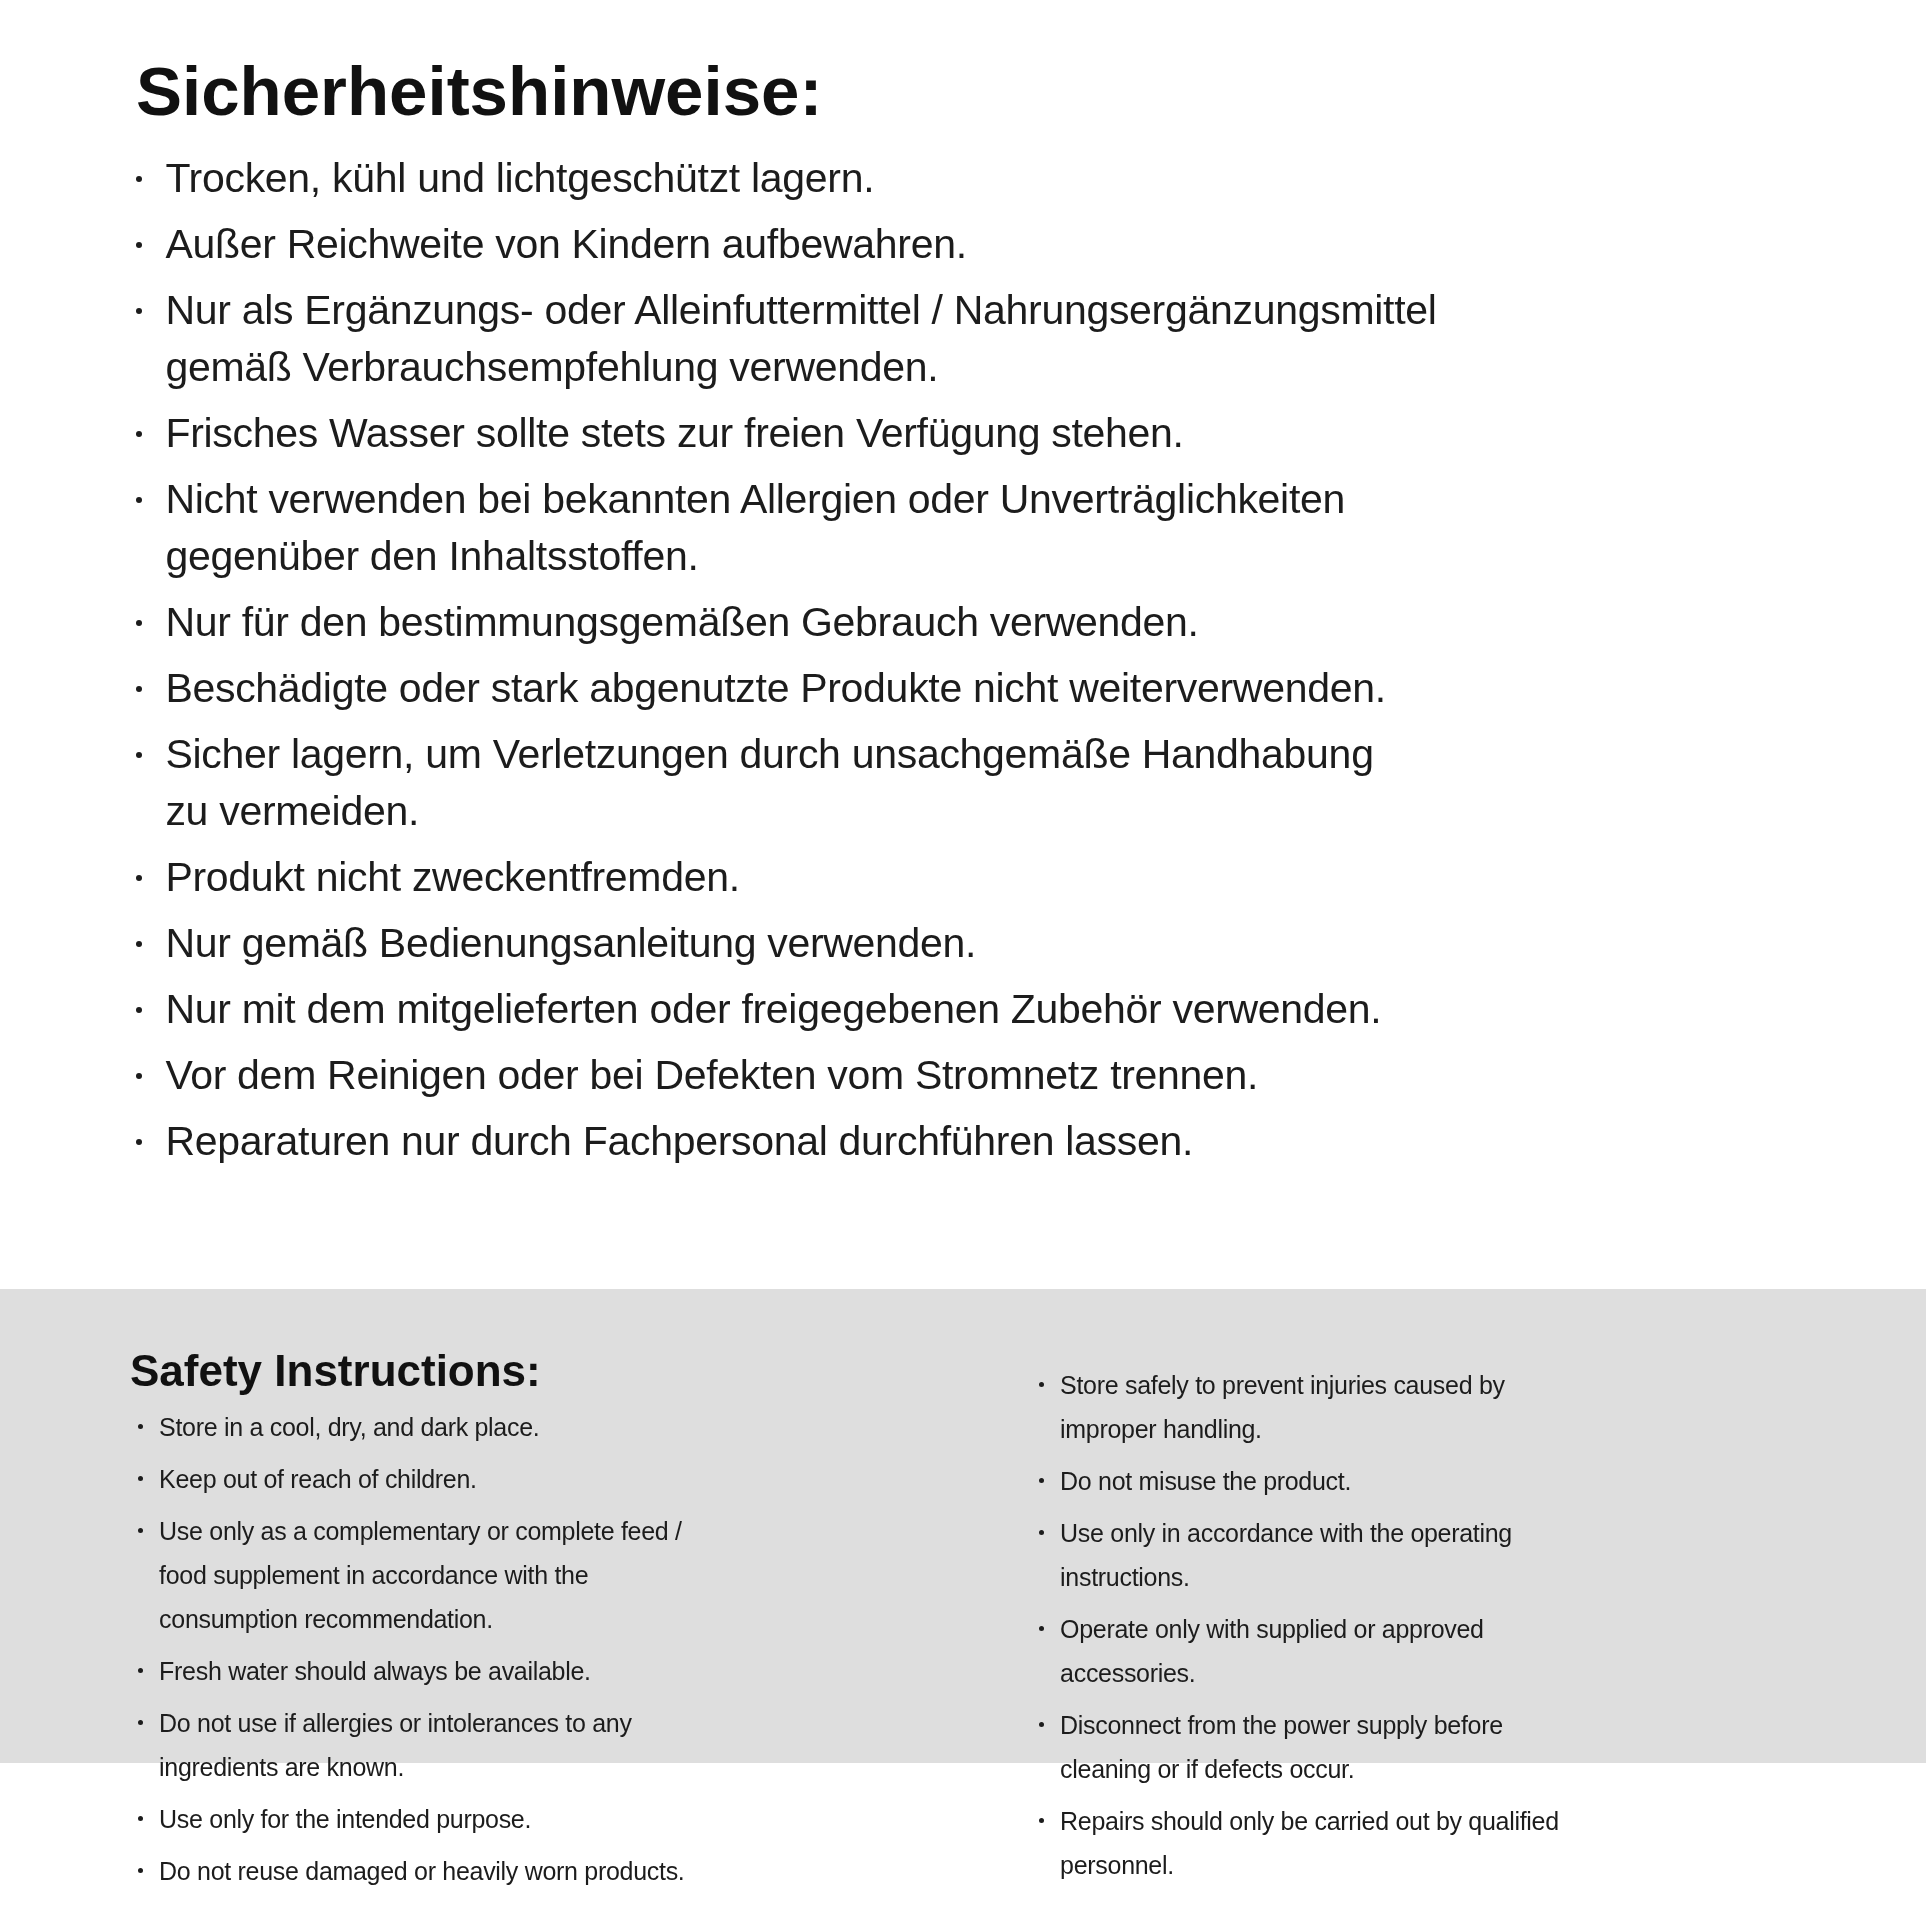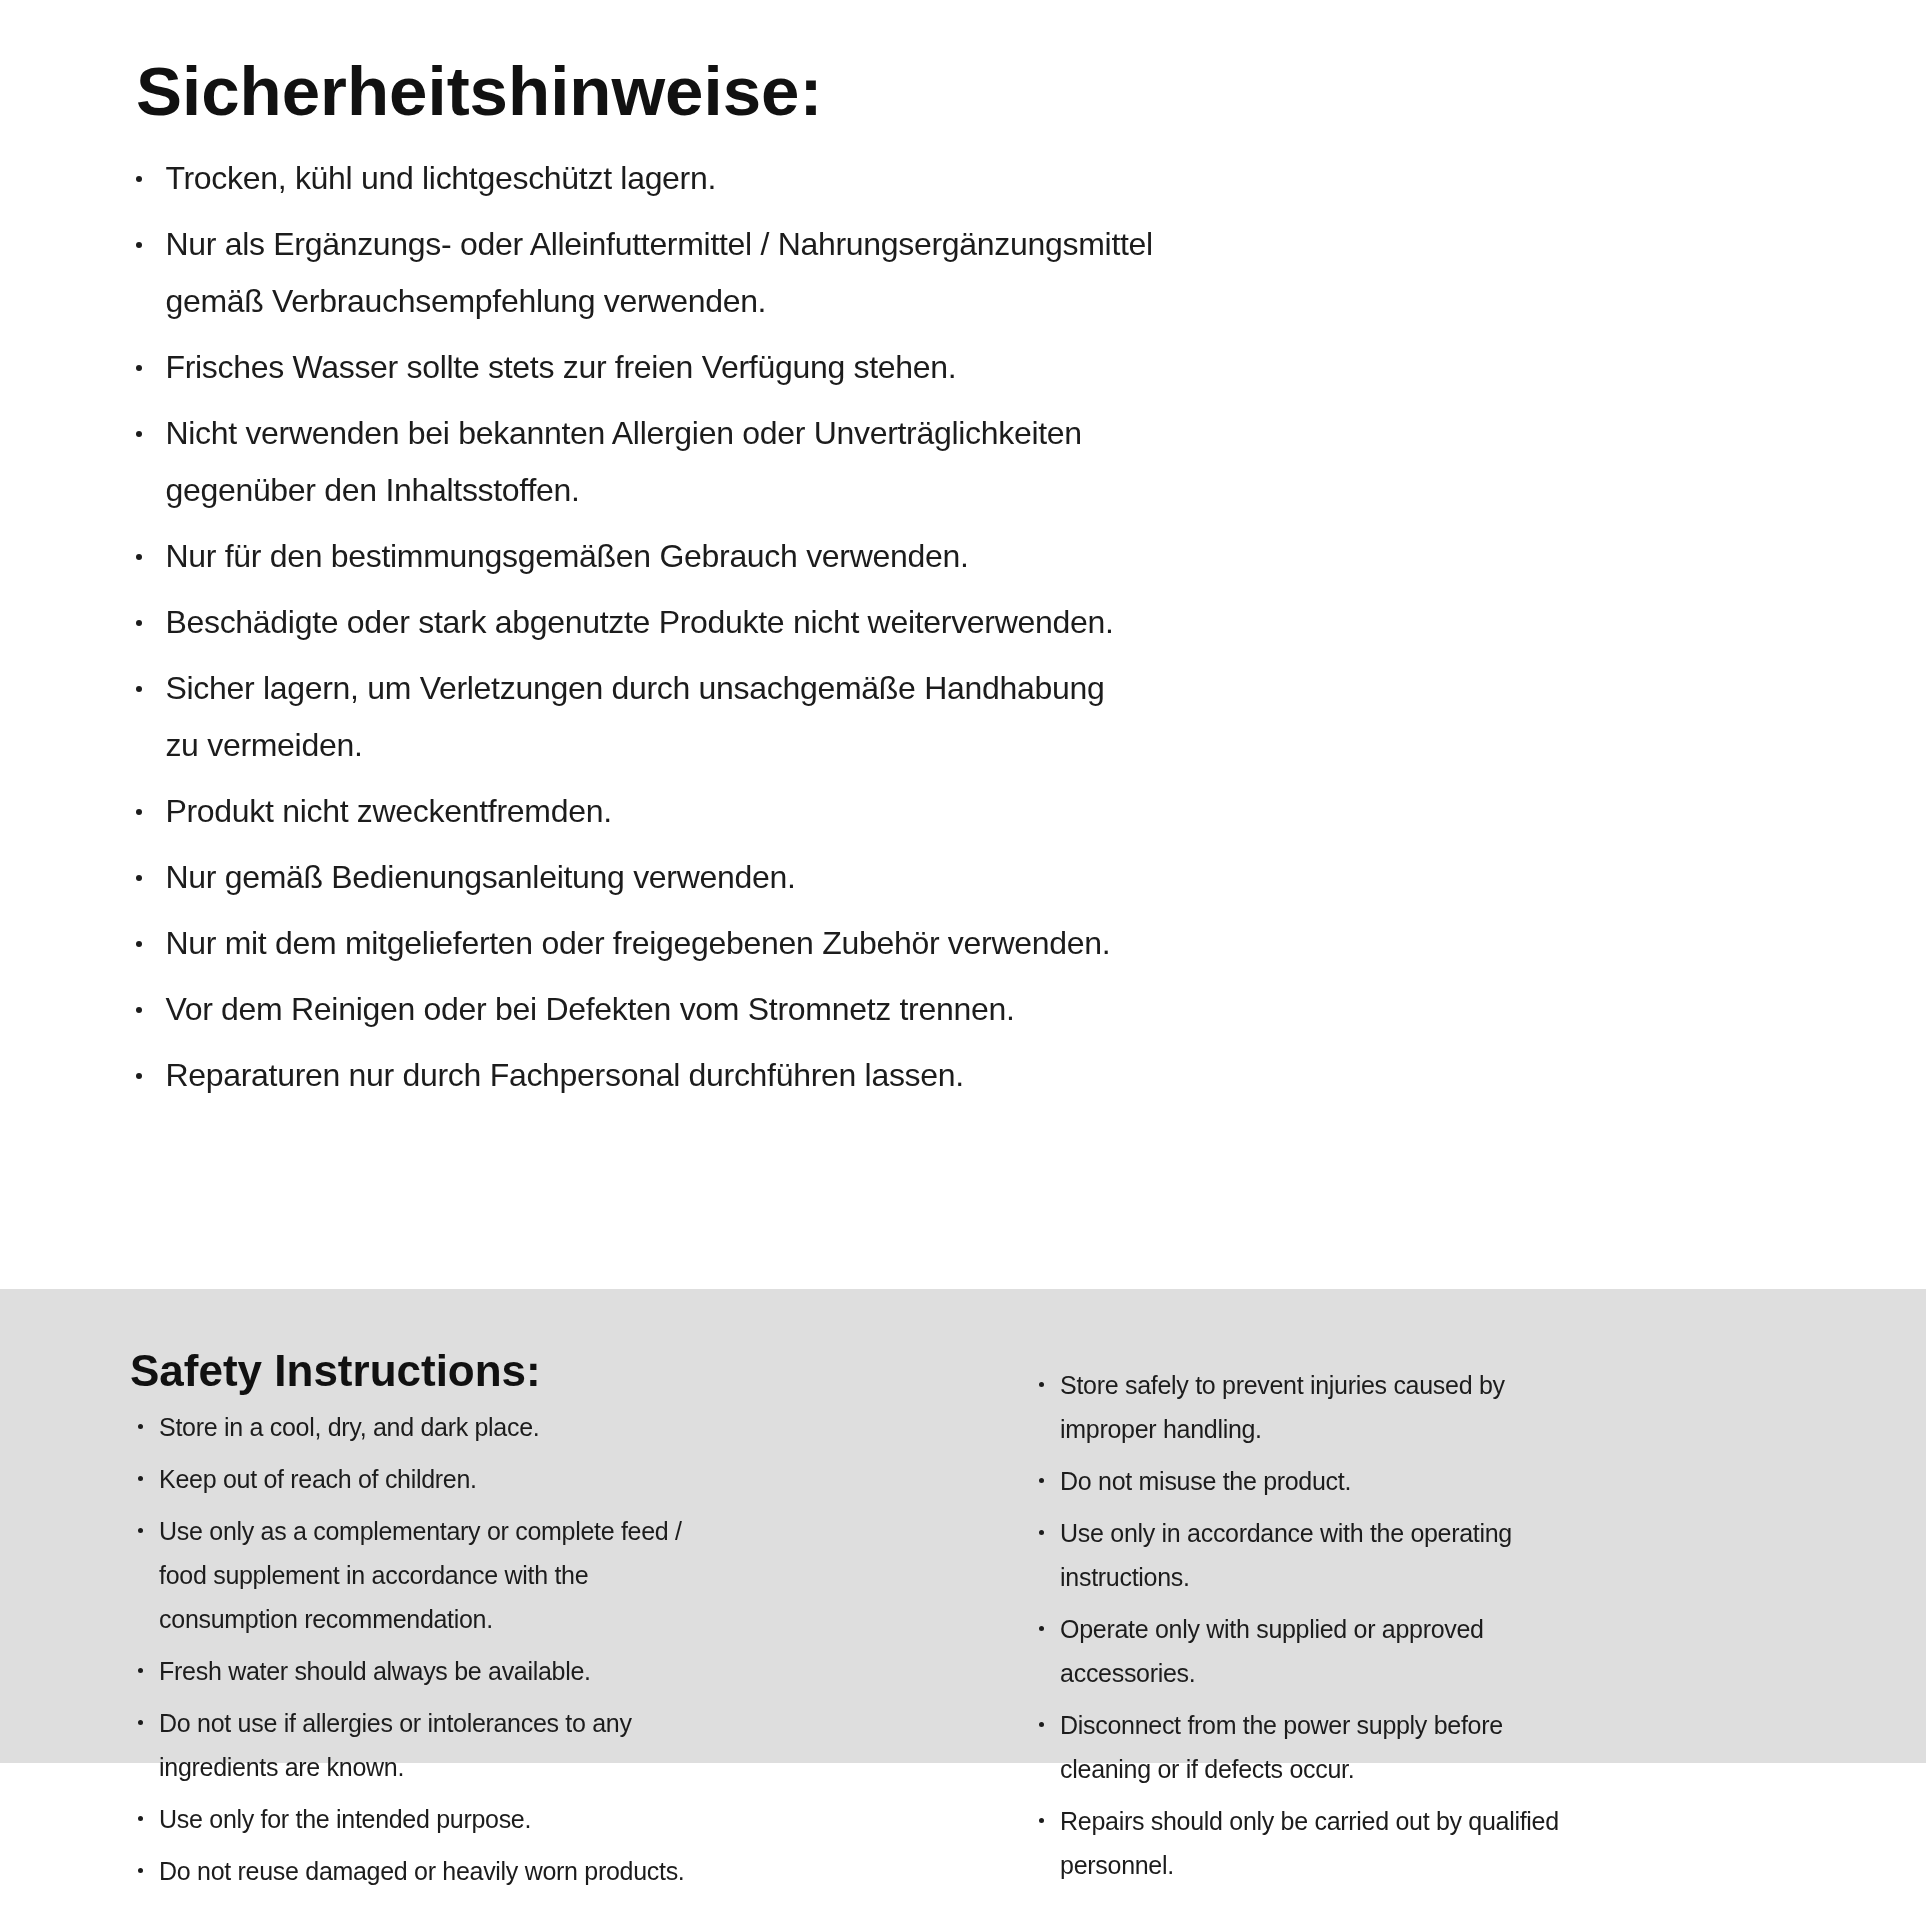--- a/index.html
+++ b/index.html
@@ -30,21 +30,21 @@
     margin: 0 0 28px 0;
   }
   ul.blist {
     list-style: none;
     margin: 0;
     padding: 0;
   }
   .de-list { margin-left: 34px; }
   .de-list li {
     display: flex;
-    font-size: 32px;
+    font-size: 41px;
     line-height: 57px;
     letter-spacing: -0.3px;
     color: var(--body);
     margin: 0 0 9px 0;
   }
   .de-list .dot {
     flex: 0 0 auto;
     width: 6.4px;
     height: 6.4px;
     border-radius: 50%;
@@ -100,20 +100,24 @@
 
 <div class="section-de">
   <h1 class="de-title">Sicherheitshinweise:</h1>
   <ul class="blist de-list">
     <li>
         <span class="dot"></span>
         <span class="txt">Trocken, kühl und lichtgeschützt lagern.</span>
       </li>
     <li>
         <span class="dot"></span>
+        <span class="txt">Außer Reichweite von Kindern aufbewahren.</span>
+      </li>
+    <li>
+        <span class="dot"></span>
         <span class="txt">Nur als Ergänzungs- oder Alleinfuttermittel / Nahrungsergänzungsmittel
 gemäß Verbrauchsempfehlung verwenden.</span>
       </li>
     <li>
         <span class="dot"></span>
         <span class="txt">Frisches Wasser sollte stets zur freien Verfügung stehen.</span>
       </li>
     <li>
         <span class="dot"></span>
         <span class="txt">Nicht verwenden bei bekannten Allergien oder Unverträglichkeiten

